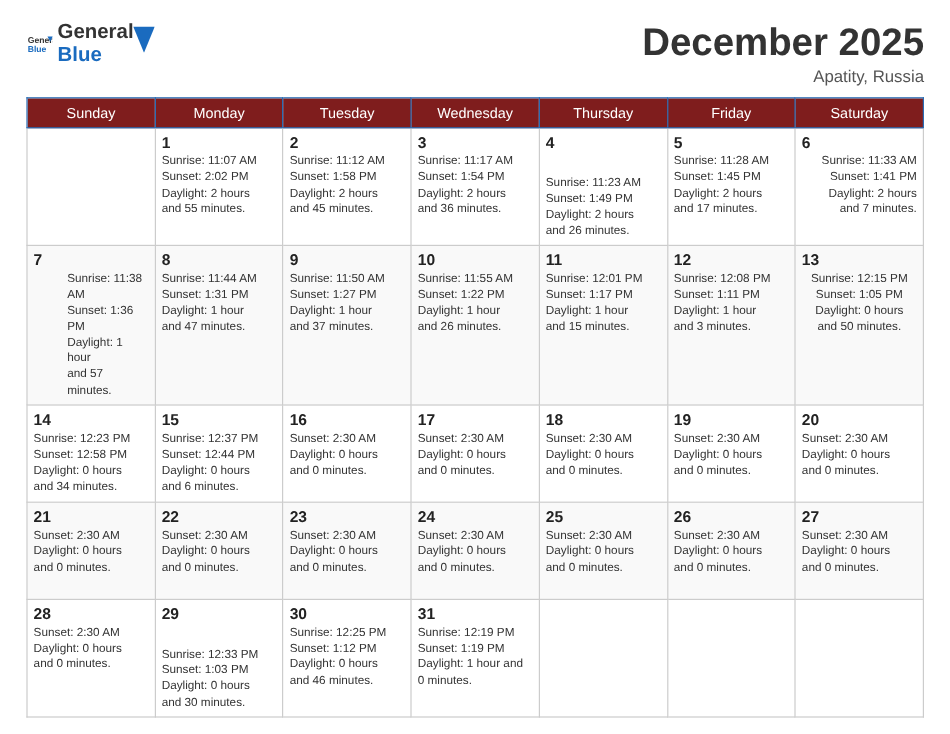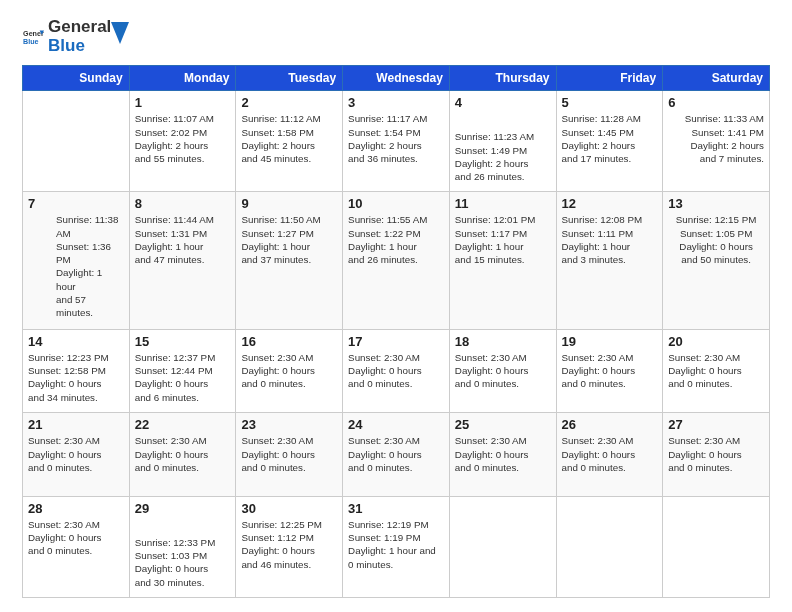--- a/index.html
+++ b/index.html
@@ -46,26 +46,26 @@
       color: #555;
       margin-top: 2px;
     }
     .calendar {
       width: 100%;
       border-collapse: collapse;
       flex: 1;
       font-size: 10.5px;
     }
     .calendar th {
-      background-color: #1d4ed8;
+      background-color: #7f1d1d;
       color: #fff;
-      text-align: right;
+      text-align: center;
       padding: 5px 6px;
       font-size: 12px;
-      font-weight: bold;
+      font-weight: normal;
       border: 1px solid #2a6db5;
     }
     .calendar td {
       border: 1px solid #ccc;
       vertical-align: top;
       padding: 4px 5px;
       width: 106px;
       height: 80px;
       background: #fff;
     }
@@ -101,20 +101,22 @@
       </svg>
       <div style="display:flex;flex-direction:column;line-height:1.1">
         <span style="font-size:17px;font-weight:bold;color:#333;">General</span>
         <span style="font-size:17px;font-weight:bold;color:#1a6bbf;">Blue</span>
       </div>
       <svg width="18" height="22" viewBox="0 0 18 22" style="margin-left:-4px;margin-top:-8px">
         <polygon points="0,0 18,0 9,22" fill="#1a6bbf"></polygon>
       </svg>
     </div>
     <div class="title-area">
+      <div class="month-title">December 2025</div>
+      <div class="subtitle">Apatity, Russia</div>
     </div>
   </div>
 
   <table class="calendar">
     <thead>
       <tr id="header-row">
           <th>Sunday</th>
           <th>Monday</th>
           <th>Tuesday</th>
           <th>Wednesday</th>

